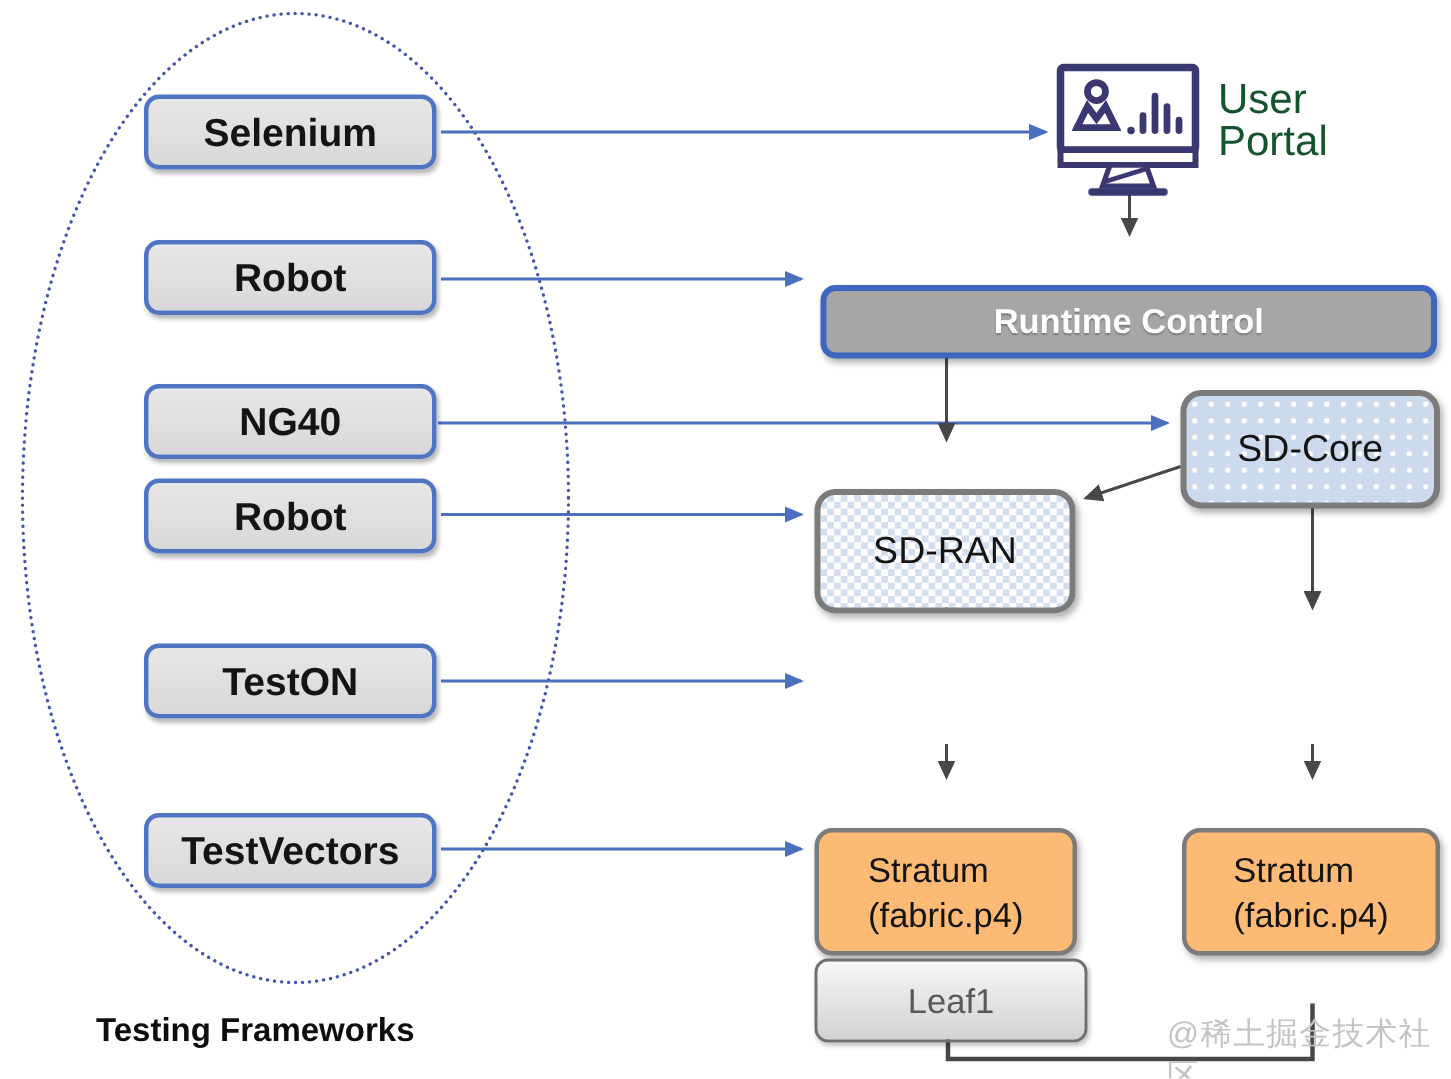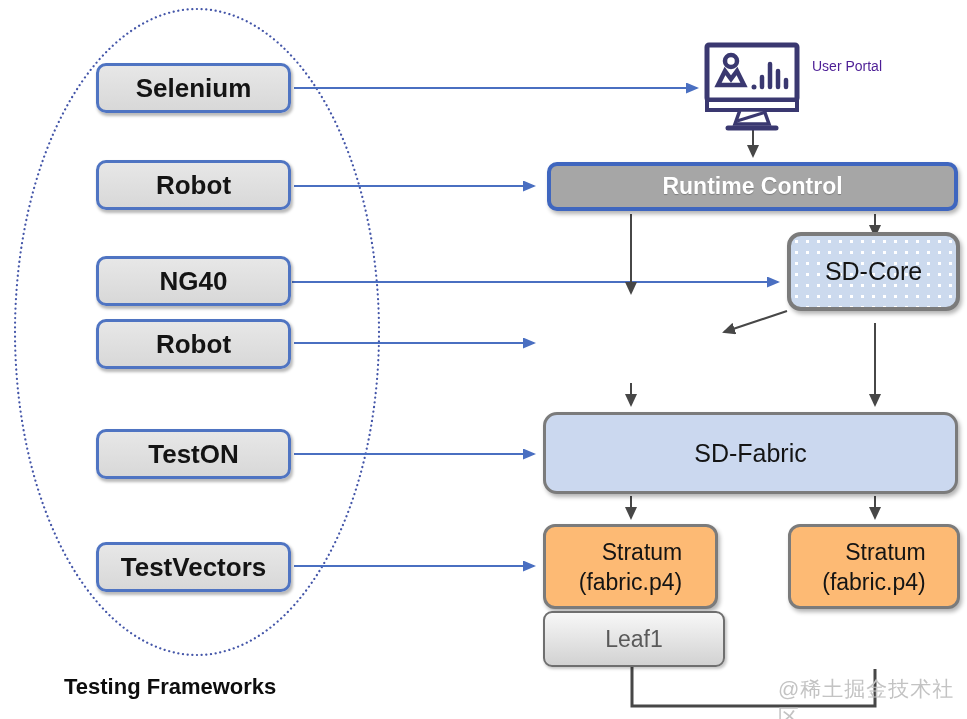--- a/index.html
+++ b/index.html
@@ -26,22 +26,23 @@
 
   .group-label {
     position:absolute; left:64px; top:674px;
     font-size:22px; font-weight:700; color:#0d0d0d;
   }
 
   
   .node {
     position:absolute;
     display:flex; align-items:center; justify-content:center;
-    text-align:right; color:#141414;
+    text-align:left; color:#141414;
     box-shadow: 2px 3px 4px rgba(0,0,0,0.3);
+    margin-top: 28px;
   }
   #runtime-control {
     left:547px; top:162px; width:403px; height:41px;
     background:#a6a6a6;
     border:4px solid #3f66bf;
     border-radius:10px;
     color:#ffffff; font-size:23px; font-weight:700;
     text-shadow: 0 1px 1px rgba(0,0,0,0.25);
   }
   #sd-core {
@@ -76,21 +77,21 @@
     background: linear-gradient(180deg,#f7f7f7,#d2d2d2);
     border:2px solid #6f6f6f; border-radius:9px;
     color:#595959; font-size:23px;
     box-shadow: 1.5px 2px 3px rgba(0,0,0,0.22);
   }
 
   
   #user-portal-icon { position:absolute; left:704px; top:42px; width:96px; height:90px; }
   #user-portal-label {
     position:absolute; left:812px; top:52px; width:86px;
-    font-size:14px; line-height:28px; color:#4c1d95;
+    font-size:28px; line-height:28px; color:#14532d;
   }
 
   .watermark {
     position:absolute; left:778px; top:675px;
     font-size:21px; color:#c3c3c3; letter-spacing:1px;
     font-weight:400;
   }
 </style>
 </head>
 <body>
@@ -169,24 +170,24 @@
   <div id="user-portal-label">User Portal</div>
 
   <div class="node" id="runtime-control">
     <span>Runtime Control</span>
   </div>
 
   <div class="node" id="sd-core">
     <span>SD-Core</span>
   </div>
 
-
-  <div class="node" id="sd-fabric">
-    <span>SD-Fabric</span>
-  </div>
+  <div class="node" id="sd-ran">
+    <span>SD-RAN</span>
+  </div>
+
 
   <div class="node stratum" style="left:543px;">
     <span>Stratum
 (fabric.p4)</span>
   </div>
   <div class="node stratum" style="left:788px; width:166px;">
     <span>Stratum
 (fabric.p4)</span>
   </div>
 

